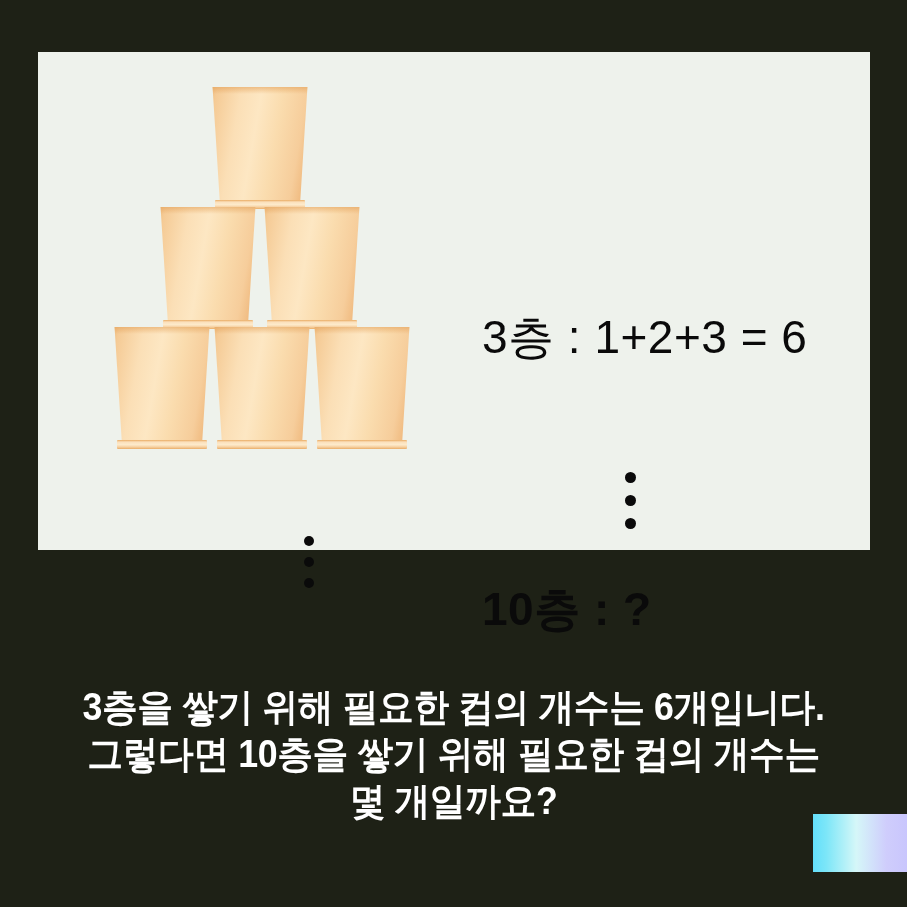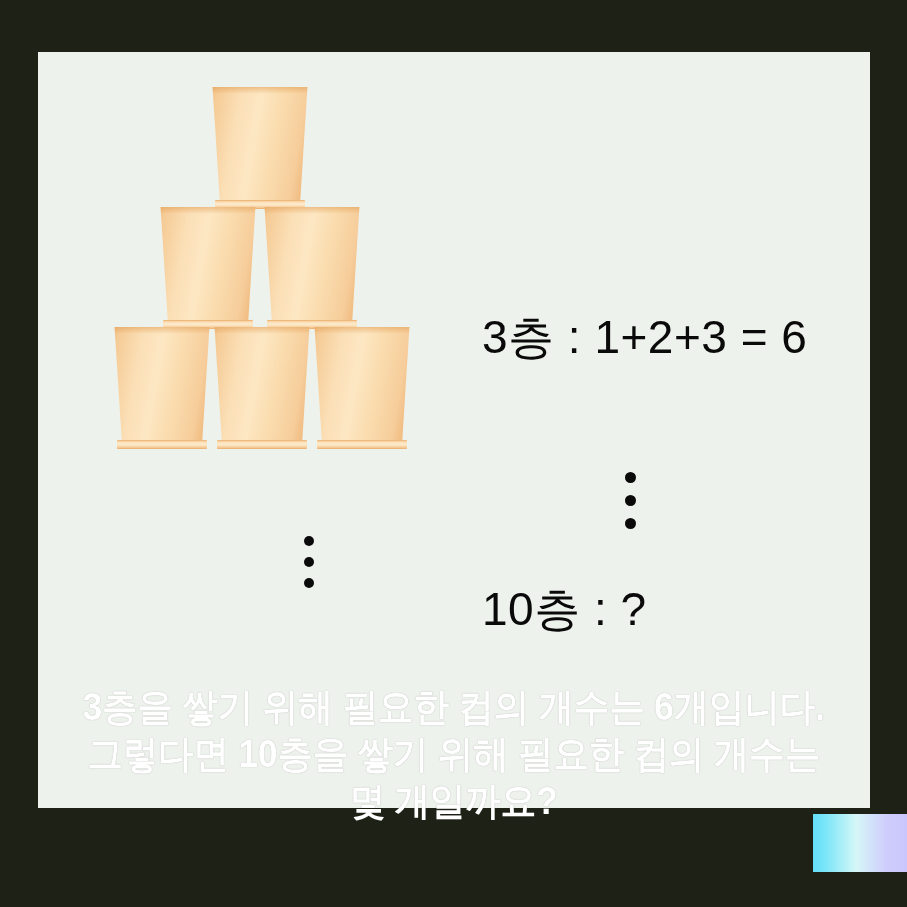--- a/index.html
+++ b/index.html
@@ -14,21 +14,21 @@
     overflow: hidden;
     position: relative;
   }
 
   
   #slide-canvas {
     position: absolute;
     left: 38px;
     top: 52px;
     width: 832px;
-    height: 756px;
+    height: 498px;
     background: #eef2ec;
   }
 
   
   #cup-pyramid {
     position: absolute;
     left: 72px;
     top: 35px;
     width: 300px;
     height: 360px;
@@ -90,21 +90,21 @@
   
   .equation {
     position: absolute;
     color: #0a0a0a;
     font-size: 46px;
     line-height: 1;
     letter-spacing: 0.5px;
     white-space: nowrap;
   }
   #equation-layer3  { left: 444px; top: 262px; }
-  #equation-layer10 { left: 444px; top: 534px; }
+  #equation-layer10 { left: 444px; top: 534px; font-weight: bold; }
 
   
   .vertical-ellipsis {
     position: absolute;
     display: flex;
     flex-direction: column;
     align-items: center;
   }
   .vertical-ellipsis .dot {
     background: #0a0a0a;

